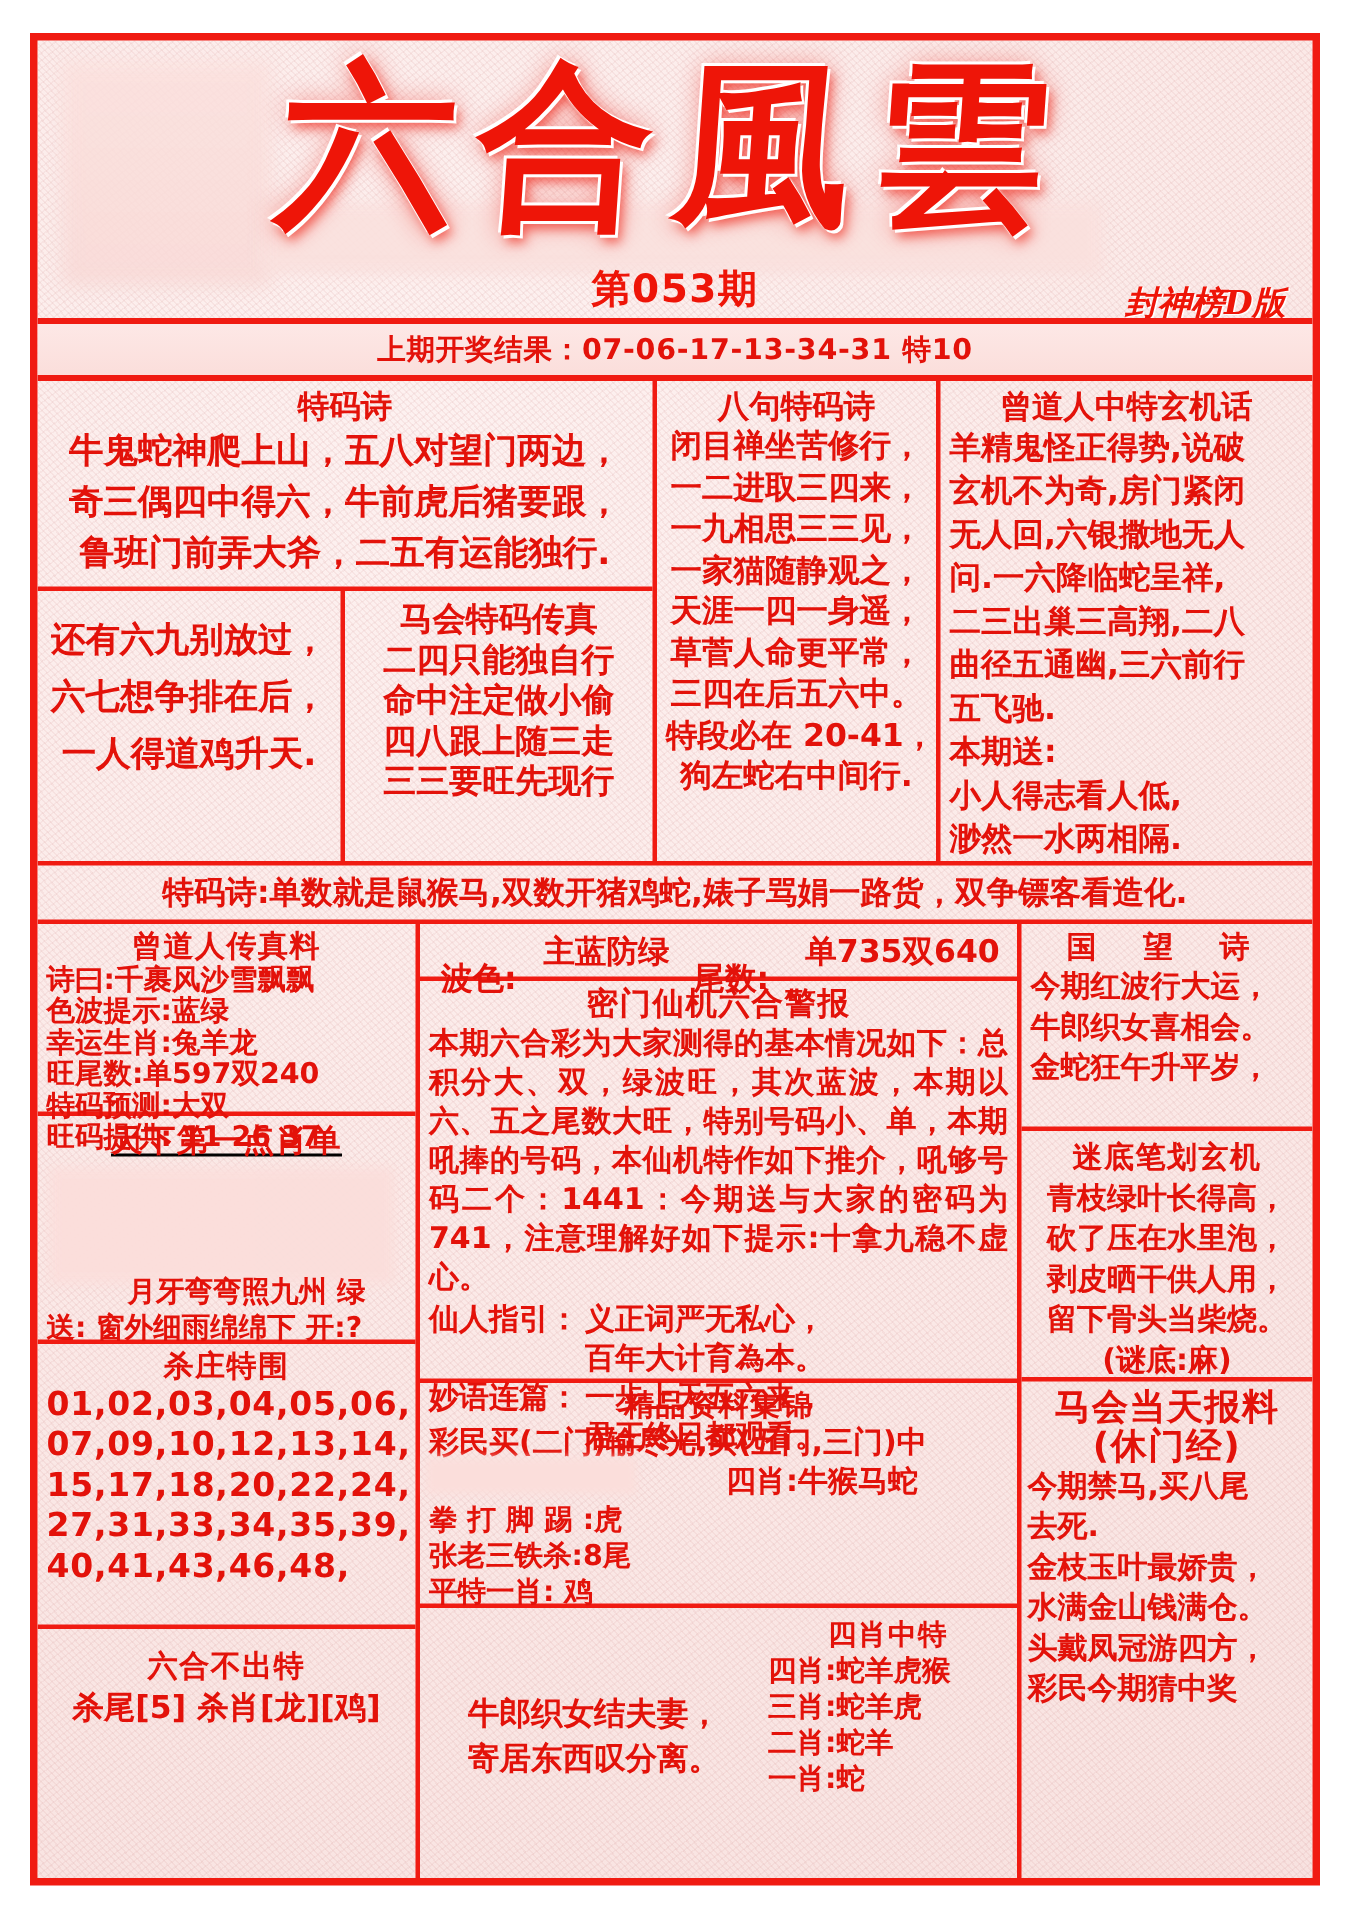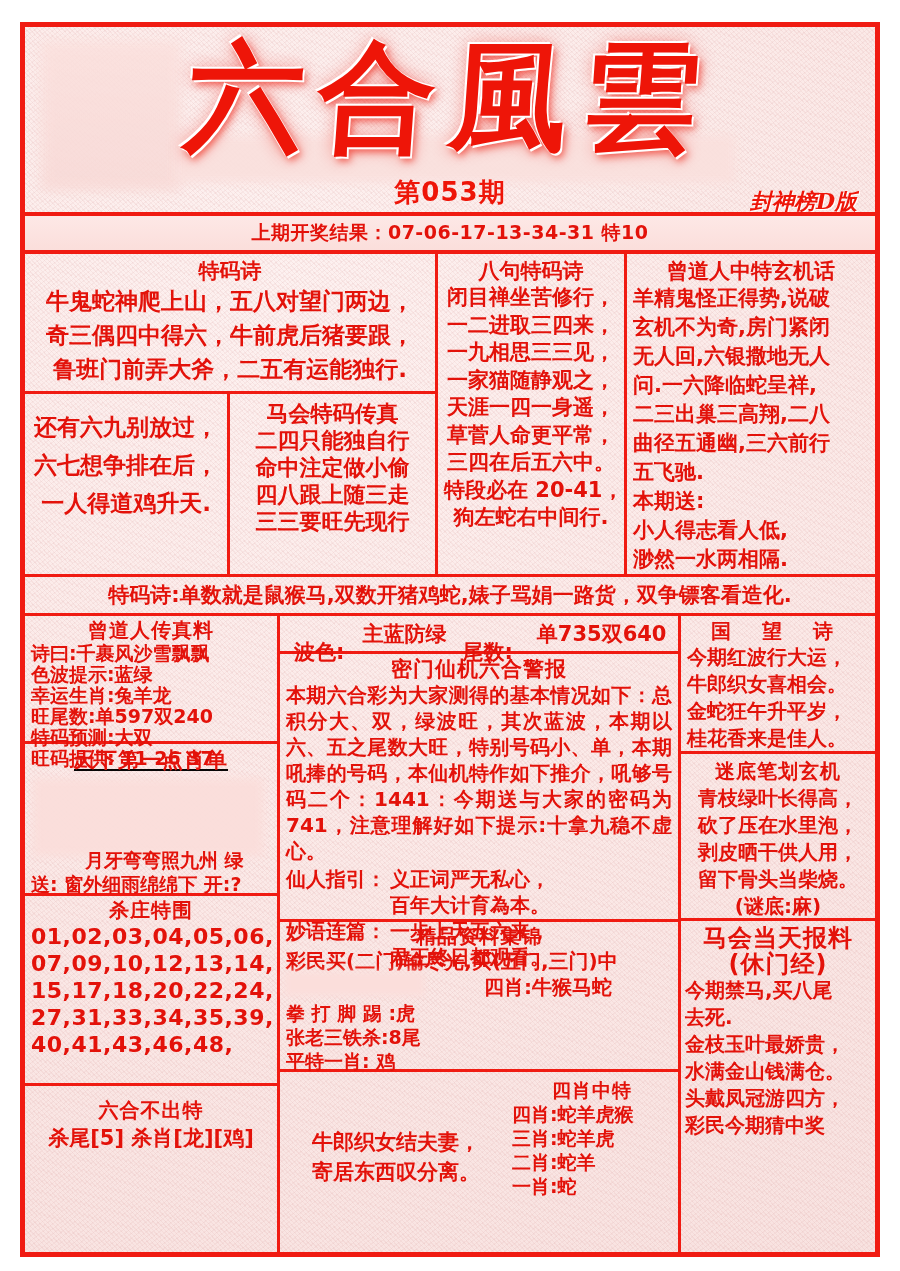--- a/index.html
+++ b/index.html
@@ -328,21 +328,20 @@
         </div>
       </div>
 
       <div class="colR">
 
         <div class="blk gws sep">
           <div class="hd">国 望 诗</div>
           <div class="ln">今期红波行大运，</div>
           <div class="ln">牛郎织女喜相会。</div>
           <div class="ln">金蛇狂午升平岁，</div>
-          <div class="ln">桂花香来是佳人。</div>
         </div>
 
         <div class="blk mdbh sep">
           <div class="hd">迷底笔划玄机</div>
           <div class="ln">青枝绿叶长得高，</div>
           <div class="ln">砍了压在水里泡，</div>
           <div class="ln">剥皮晒干供人用，</div>
           <div class="ln">留下骨头当柴烧。</div>
           <div class="ln">(谜底:麻)</div>
         </div>

